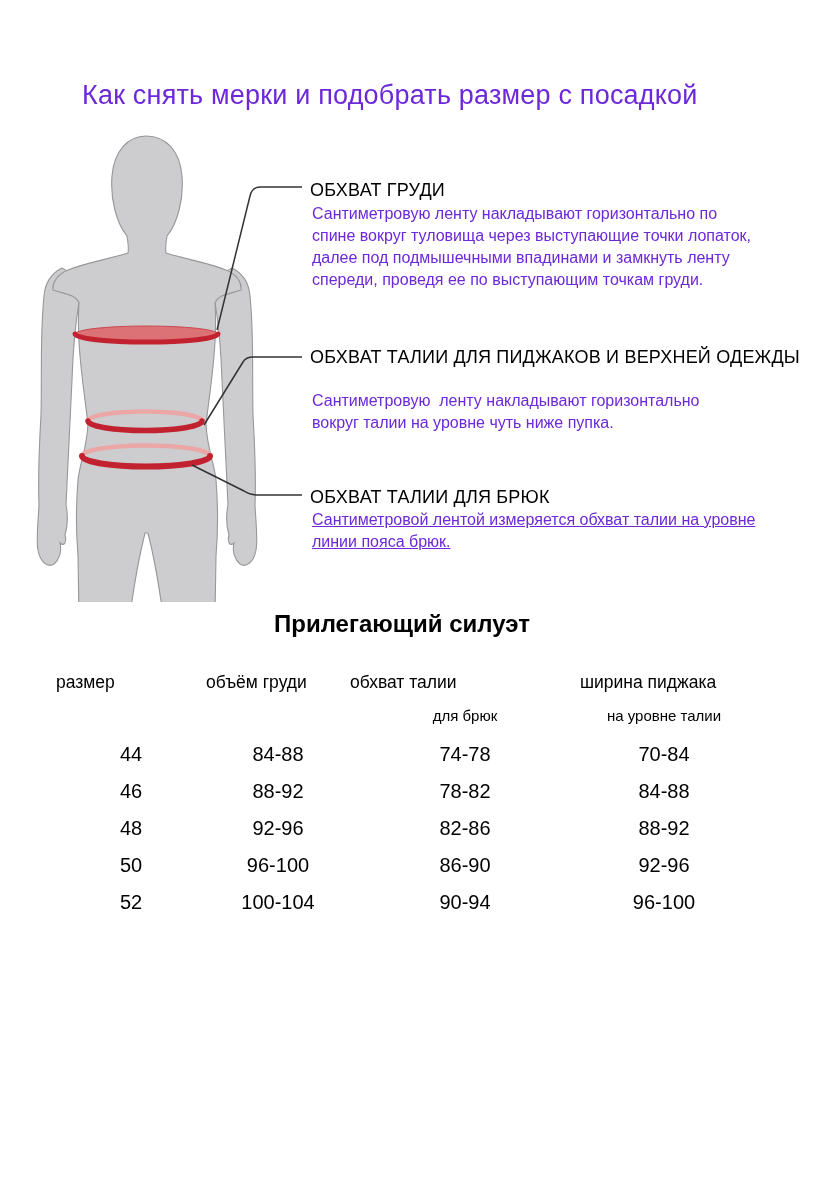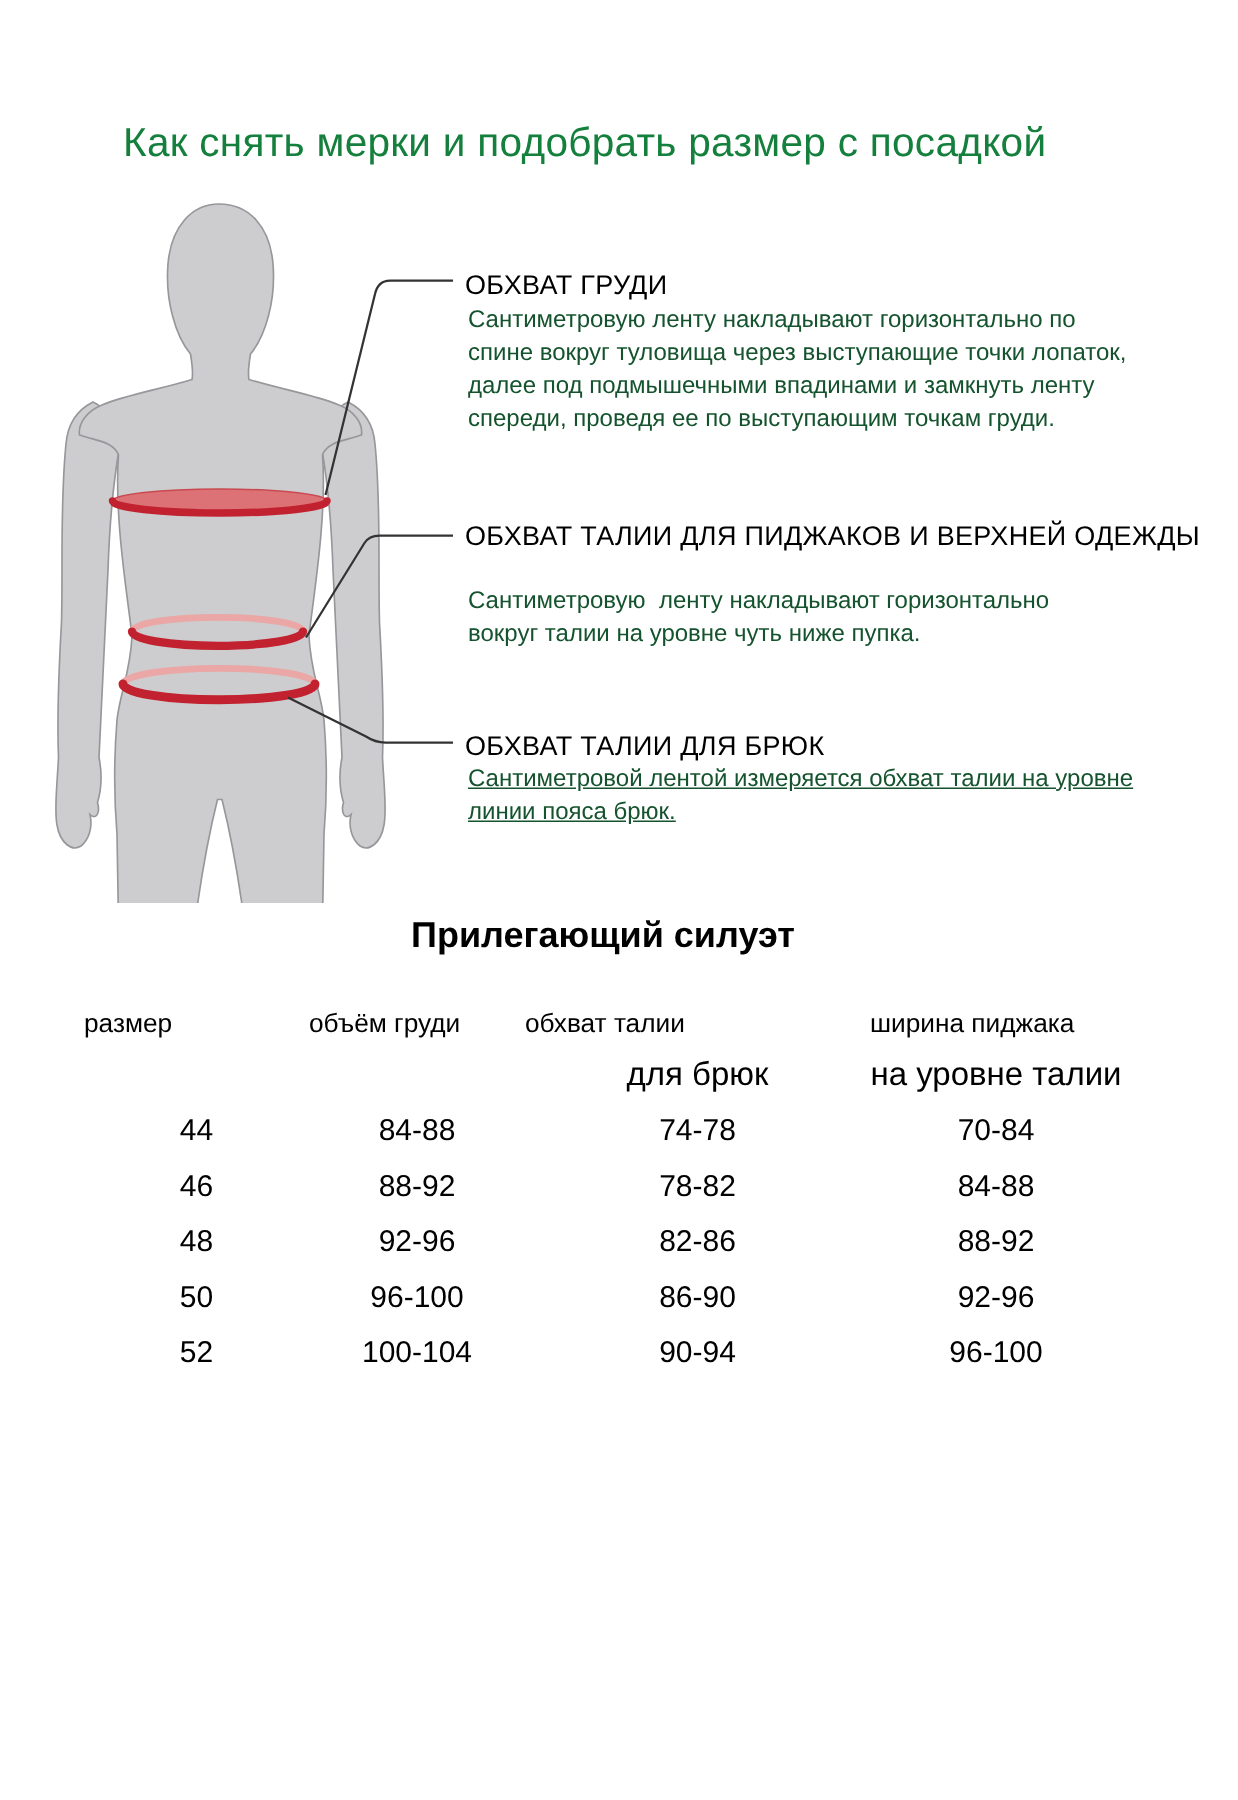--- a/index.html
+++ b/index.html
@@ -4,47 +4,47 @@
 <style>
   html,body { margin:0; padding:0; background:#ffffff; }
   #canvas {
     position:relative; width:825px; height:1200px;
     background:#ffffff; overflow:hidden;
     font-family:"Liberation Sans", sans-serif; color:#000;
   }
   .abs { position:absolute; }
   #page-title {
     left:82px; top:80px; font-size:27px; line-height:1.15;
-    color:#15803d; white-space:nowrap; letter-spacing:0.2px;
+    color:#6d28d9; white-space:nowrap; letter-spacing:0.2px;
   }
   #figure-svg { left:0; top:125px; }
   .ann-heading {
     left:310px; font-size:18px; line-height:22px; letter-spacing:0.2px;
     white-space:nowrap; color:#000;
   }
-  .ann-body { left:312px; font-size:16px; color:#14532d; }
+  .ann-body { left:312px; font-size:16px; color:#6d28d9; }
   .ann-body .ann-line { white-space:pre; line-height:22px; }
   #ann-0-heading { top:179px; }
   #ann-0-body { top:203px; }
   #ann-1-heading { top:346px; }
   #ann-1-body { top:390px; }
   #ann-2-heading { top:486px; }
   #ann-2-body { top:509px;text-decoration:underline; }
   #table-title {
     left:56px; top:610px; width:692px; text-align:center;
     font-size:24px; font-weight:bold; white-space:nowrap;
   }
   #size-table {
     left:56px; top:668px; width:692px;
     display:grid;
     grid-template-columns:150px 144px 230px 168px;
     grid-template-rows:28px 40px 37px 37px 37px 37px 37px;
   }
   .th { font-size:17.5px; text-align:left; line-height:28px; white-space:nowrap; }
-  .th2 { font-size:22px; text-align:center; line-height:40px; white-space:nowrap; }
+  .th2 { font-size:15px; text-align:center; line-height:40px; white-space:nowrap; }
   .td { font-size:20px; text-align:center; line-height:37px; white-space:nowrap; }
 </style>
 </head>
 <body>
 
 <div id="canvas">
 
   <div class="abs" id="page-title">Как снять мерки и подобрать размер с посадкой</div>
 
   <svg class="abs" id="figure-svg" width="340" height="477" viewBox="0 125 340 477" aria-hidden="true">

